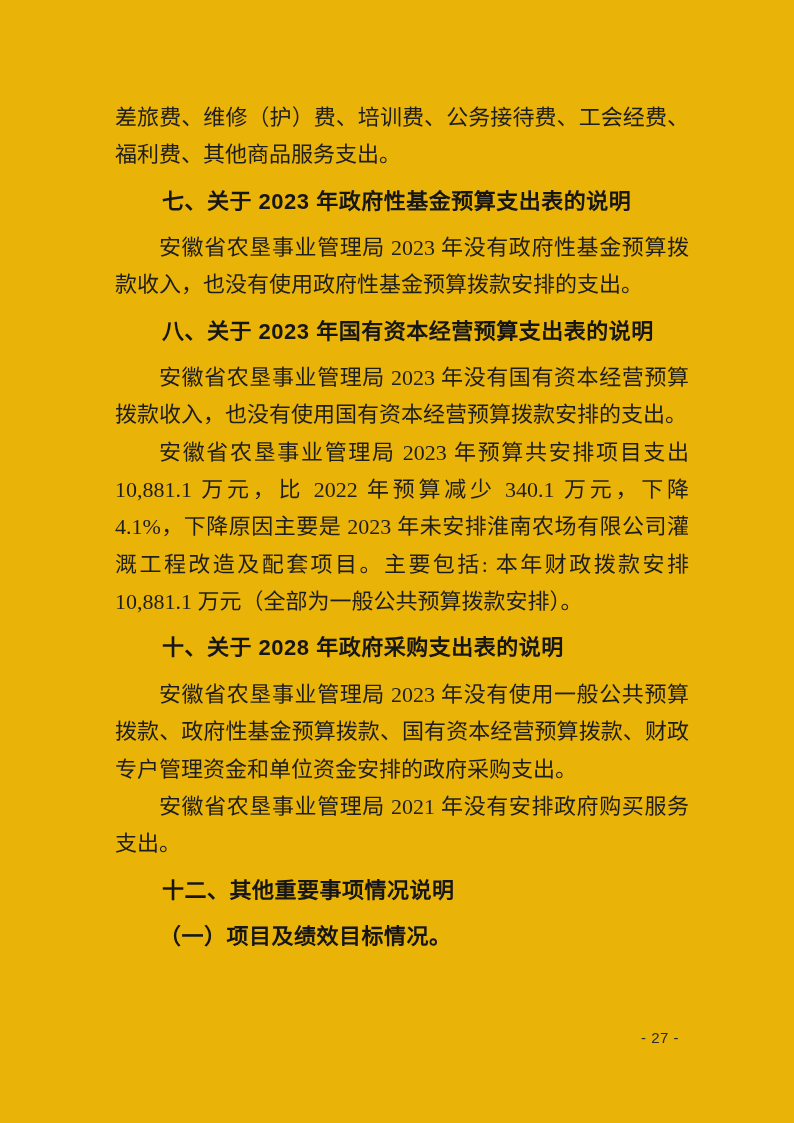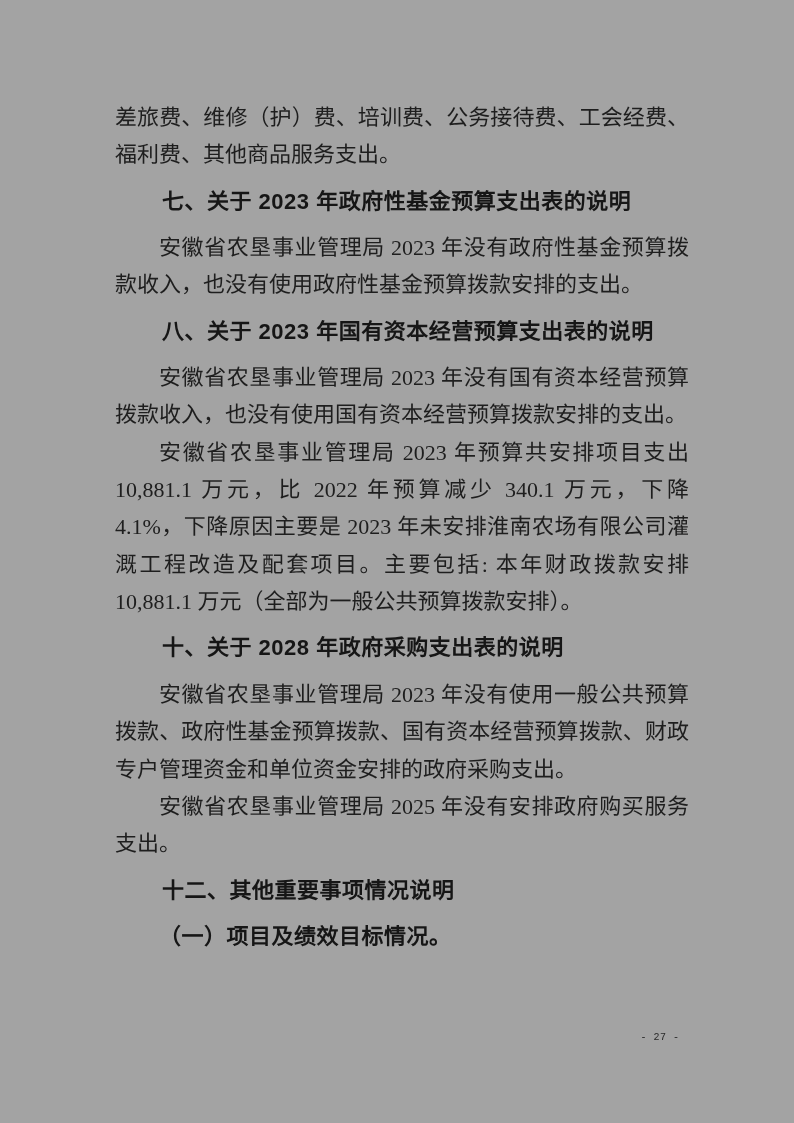--- a/index.html
+++ b/index.html
@@ -4,21 +4,21 @@
 <style>
   html, body {
     margin: 0;
     padding: 0;
     background: #ffffff;
   }
   .page {
     position: relative;
     width: 794px;
     height: 1123px;
-    background: #a3a3a3;
+    background: #eab308;
     overflow: hidden;
     font-family: "Liberation Serif", "DejaVu Serif", serif;
     color: #1e1e1e;
   }
   .content {
     position: absolute;
     left: 115px;
     top: 99px;
     width: 574px;
   }
@@ -53,24 +53,24 @@
     text-indent: 36px;
     letter-spacing: 0.5px;
     color: #161616;
   }
   .page-number {
     position: absolute;
     top: 1028px;
     left: 630px;
     width: 60px;
     text-align: center;
-    font-size: 10px;
+    font-size: 15px;
     line-height: 20px;
     letter-spacing: 0.5px;
-    font-family: Liberation Mono, monospace;
+    font-family: Liberation Sans, sans-serif;
     color: #2a2a2a;
   }
 </style>
 </head>
 <body>
 
 <div class="page">
   <div class="content">
 
     <p class="body-par">差旅费、维修（护）费、培训费、公务接待费、工会经费、福利费、其他商品服务支出。</p>
@@ -84,21 +84,21 @@
     <p class="body-par indent">安徽省农垦事业管理局 2023 年没有国有资本经营预算拨款收入，也没有使用国有资本经营预算拨款安排的支出。</p>
 
 
     <p class="body-par indent">安徽省农垦事业管理局 2023 年预算共安排项目支出 10,881.1 万元，比 2022 年预算减少 340.1 万元，下降 4.1%，下降原因主要是 2023 年未安排淮南农场有限公司灌溉工程改造及配套项目。主要包括: 本年财政拨款安排 10,881.1 万元（全部为一般公共预算拨款安排）。</p>
 
     <h2 class="sec-heading">十、关于 2028 年政府采购支出表的说明</h2>
 
     <p class="body-par indent">安徽省农垦事业管理局 2023 年没有使用一般公共预算拨款、政府性基金预算拨款、国有资本经营预算拨款、财政专户管理资金和单位资金安排的政府采购支出。</p>
 
 
-    <p class="body-par indent">安徽省农垦事业管理局 2025 年没有安排政府购买服务支出。</p>
+    <p class="body-par indent">安徽省农垦事业管理局 2021 年没有安排政府购买服务支出。</p>
 
     <h2 class="sec-heading">十二、其他重要事项情况说明</h2>
 
     <p class="sub-heading">（一）项目及绩效目标情况。</p>
 
   </div>
 
   <div class="page-number">- 27 -</div>
 </div>
 

